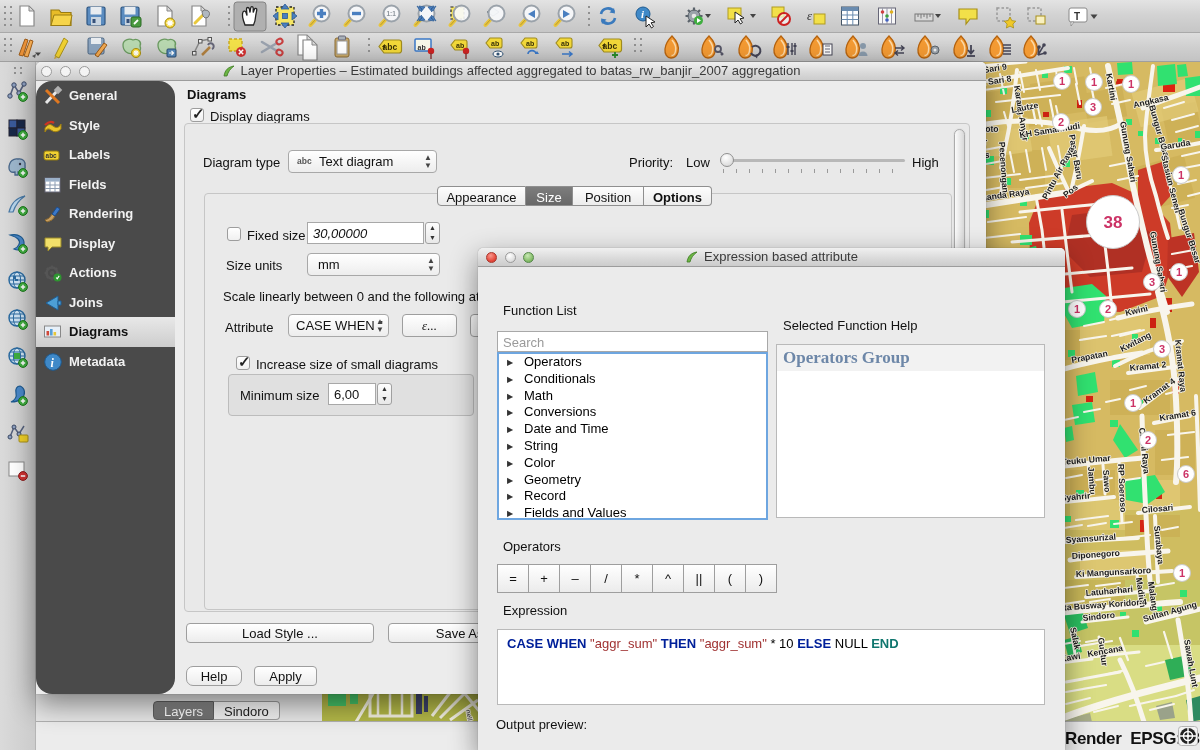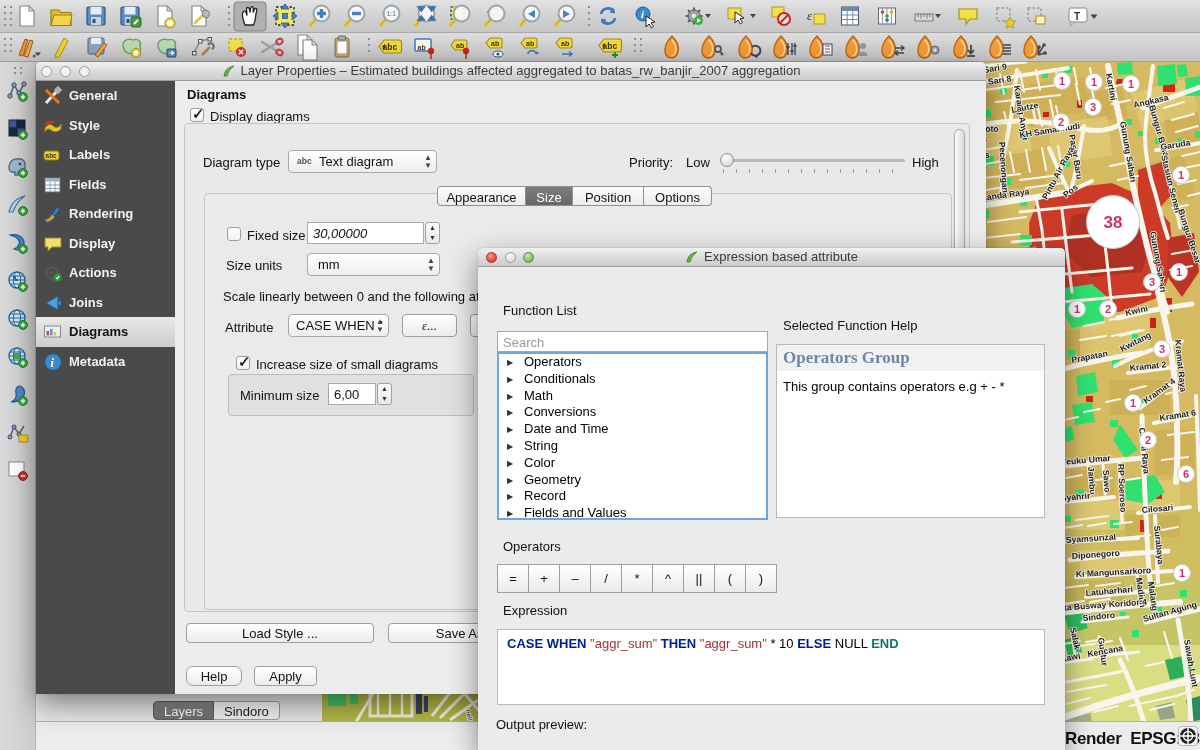--- a/index.html
+++ b/index.html
@@ -27,21 +27,21 @@
 .seg div:last-child { border-radius:0 4px 4px 0; border-left:none; }
 
 
 .dlg { position:absolute; border-radius:5px 5px 0 0; box-shadow:0 10px 28px rgba(0,0,0,.45), 0 0 1px rgba(0,0,0,.5); }
 .titlebar { position:absolute; left:0; top:0; right:0; height:19px; border-radius:5px 5px 0 0;
   background:linear-gradient(#f0f0f0,#d9d9d9 60%,#cccccc); border-bottom:1px solid #9c9c9c;
   font-size:13px; color:#3a3a3a; text-align:center; line-height:18px; }
 .tl { position:absolute; top:4px; width:11px; height:11px; border-radius:50%; }
 
 #lp { left:36px; top:62px; width:950px; height:632px; background:#ececec; }
-#lpside { position:absolute; left:0; top:19px; width:139px; height:613px; background:#4a4a4a; overflow:hidden; }
+#lpside { position:absolute; left:0; top:19px; width:139px; height:613px; background:#4a4a4a; overflow:hidden;border-radius:16px; }
 .si { position:relative; height:29.5px; color:#f2f2f2; font-size:13px; font-weight:bold; line-height:29.5px; padding-left:33px; }
 .si.sel { background:linear-gradient(#e8e8e8,#cdcdcd); color:#111; }
 .si svg { position:absolute; left:7px; top:5px; }
 #lpc { position:absolute; left:142px; top:21px; right:0; bottom:0; }
 
 .gbox { position:absolute; background:#e9e9e9; border:1px solid #c6c6c6; border-radius:4px; }
 .ckb { position:absolute; width:14px; height:14px; background:linear-gradient(#ffffff,#f0f0f0); border:1px solid #9d9d9d; border-radius:3px; }
 .ckb.on:after { content:"✓"; position:absolute; left:1px; top:-4px; font-size:15px; font-weight:bold; color:#222; }
 .lbl { position:absolute; font-size:13px; color:#111; white-space:nowrap; }
 .combo { position:absolute; height:23px; background:linear-gradient(#ffffff,#ededed); border:1px solid #a8a8a8; border-radius:4px; font-size:13px; color:#111; }
@@ -853,21 +853,21 @@
 
     <div style="position:absolute;left:545px;top:76px;width:182px;height:3px;background:#b8b8b8;border-radius:2px;"></div>
     <div style="position:absolute;left:545px;top:86px;width:182px;height:4px;background-image:repeating-linear-gradient(90deg,#9a9a9a 0 1px,transparent 1px 13px);"></div>
     <div style="position:absolute;left:542px;top:70px;width:14px;height:14px;border-radius:50%;background:radial-gradient(circle at 40% 30%,#ffffff,#d0d0d0);border:1px solid #909090;"></div>
 
     <div class="gbox" style="left:26px;top:110px;width:748px;height:417px;background:#eaeaea;"></div>
     <div class="tabbar" style="left:259px;top:103px;">
       <div style="width:89px;">Appearance</div>
         <div class="on" style="width:47px;">Size</div>
         <div style="width:71px;">Position</div>
-        <div style="width:68px;">Options</div>
+        <div style="width:68px;font-weight:bold;">Options</div>
     </div>
 
     <div class="ckb" style="left:49px;top:144px;"></div>
     <div class="lbl" style="left:69px;top:145px;">Fixed size</div>
     <div class="spin" style="left:129px;top:139px;width:117px;font-style:italic;">30,00000</div>
     <div class="spinbtn" style="left:247px;top:139px;">▲<br>▼</div>
 
     <div class="lbl" style="left:48px;top:175px;text-align:right;">Size units</div>
     <div class="combo" style="left:129px;top:170px;width:133px;">
         <span style="position:absolute;left:10px;top:3px;">mm</span>
@@ -919,21 +919,20 @@
     <div class="row">Date and Time</div>
     <div class="row">String</div>
     <div class="row">Color</div>
     <div class="row">Geometry</div>
     <div class="row">Record</div>
     <div class="row">Fields and Values</div>
   </div>
   <div class="lbl" style="left:305px;top:70px;">Selected Function Help</div>
   <div style="position:absolute;left:298px;top:96px;width:269px;height:174px;background:#fff;border:1px solid #b9b9b9;">
     <div style="background:#f2f2f2;padding:3px 6px;font-family:'Liberation Serif',serif;font-size:17px;font-weight:bold;color:#6d87a8;">Operators Group</div>
-    <div style="padding:8px 6px;font-size:13px;color:#000;">This group contains operators e.g + - *</div>
   </div>
   <div class="lbl" style="left:25px;top:291px;">Operators</div>
   <div class="opbtn" style="left:19px;">=</div>
   <div class="opbtn" style="left:50px;">+</div>
   <div class="opbtn" style="left:81px;">–</div>
   <div class="opbtn" style="left:112px;">/</div>
   <div class="opbtn" style="left:143px;">*</div>
   <div class="opbtn" style="left:174px;">^</div>
   <div class="opbtn" style="left:205px;">||</div>
   <div class="opbtn" style="left:236px;">(</div>

